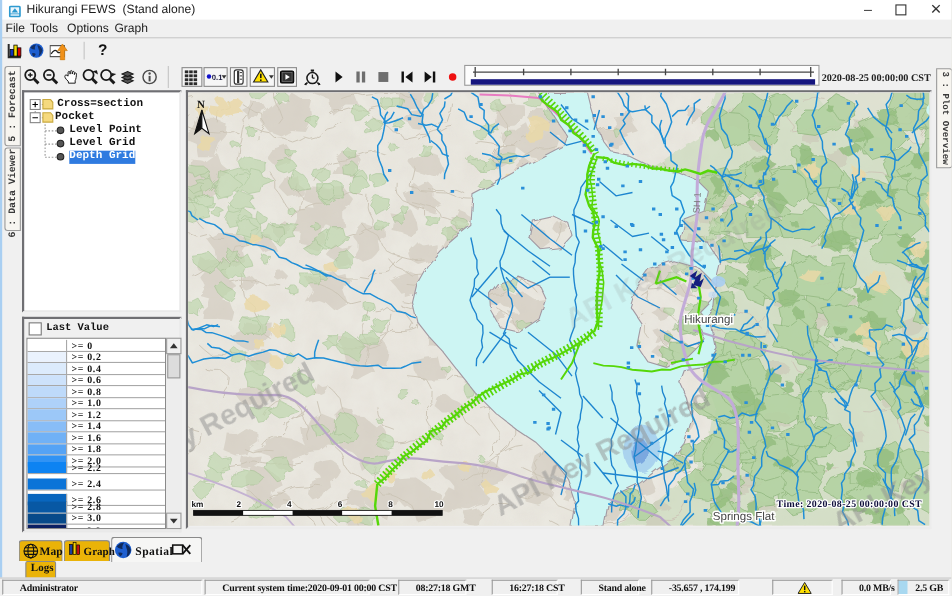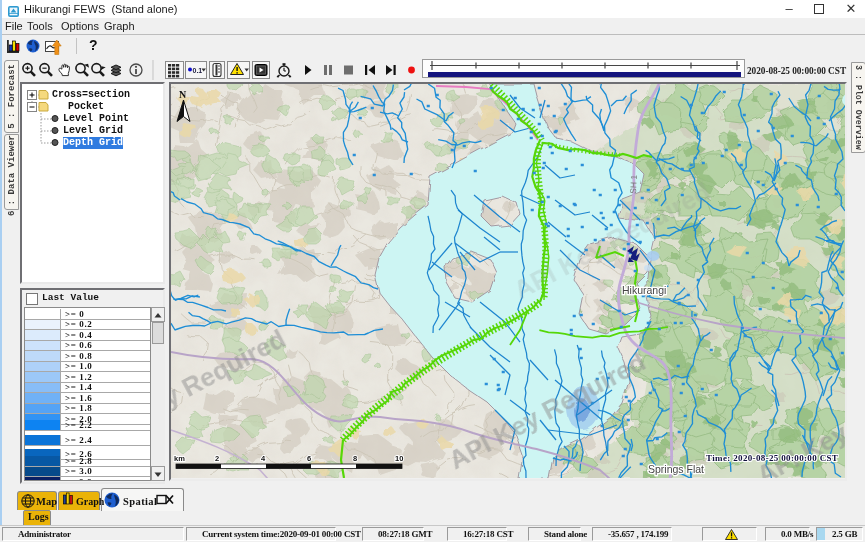--- a/index.html
+++ b/index.html
@@ -223,21 +223,21 @@
 </g>
 <g>
 <path d="M17 6.5 h7 l2 2.5 v6 h-9 Z" fill="#f5d97e" stroke="#c9a93e"></path>
 <path d="M17 18.5 h7 l2 2.5 v6 h-9 Z" fill="#f5d97e" stroke="#c9a93e"></path>
 <circle cx="33" cy="34.5" r="3" fill="#555" stroke="#222"></circle>
 <circle cx="33" cy="46.5" r="3" fill="#555" stroke="#222"></circle>
 <circle cx="33" cy="58.5" r="3" fill="#555" stroke="#222"></circle>
 </g>
 </svg>
 <div class="trow" style="left:30px;top:5px;">Cross=section</div>
-<div class="trow" style="left:46px;top:17px;">Pocket</div>
+<div class="trow" style="left:28px;top:17px;">Pocket</div>
 <div class="trow" style="left:41px;top:29px;font-family:Liberation Mono, monospace;">Level Point</div>
 <div class="trow" style="left:41px;top:41px;">Level Grid</div>
 <div class="trow" style="left:41px;top:53px;background:#2f7be0;color:#fff;">Depth Grid</div>
 </div>
 
 <div class="abs" id="legendpanel" style="left:20px;top:288px;width:145px;height:196px;background:#f0f0f0;border-top:2px solid #6f6f73;border-left:2px solid #6f6f73;border-right:2px solid #e9e9e9;border-bottom:2px solid #e9e9e9;box-sizing:border-box;padding-left:48px;">
 <div style="position:absolute;left:4px;top:3px;width:10px;height:10px;background:#fff;border:1px solid #777;"></div>
 <div class="trow" style="left:20px;top:2px;font-size:9.5px;">Last Value</div>
 <div class="abs" id="legtable" style="left:2px;top:17px;width:127px;height:174px;background:#fff;border:1px solid #8a8a8a;box-sizing:border-box;overflow:hidden;">
       <div class="lrow" style="top:1.0px;">

